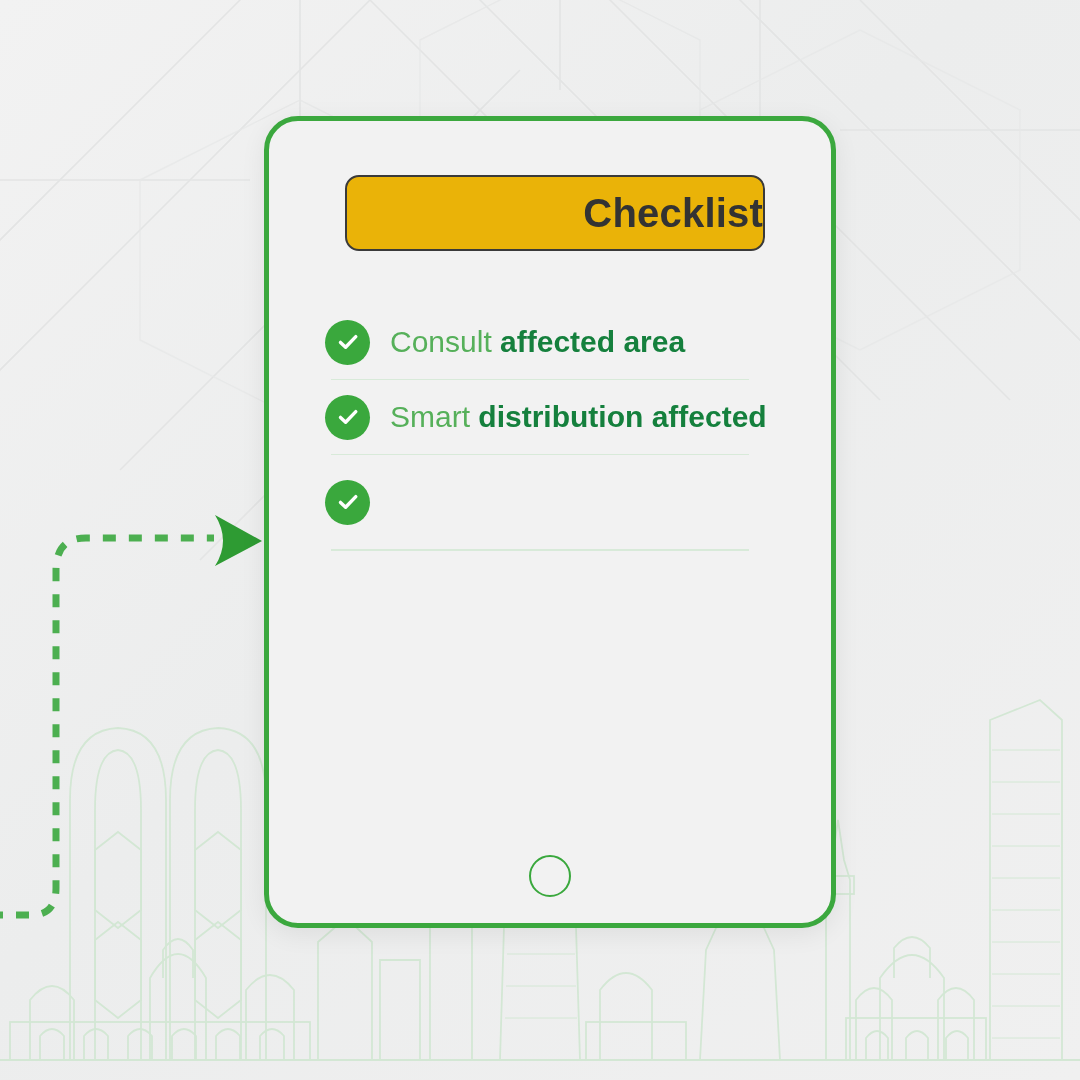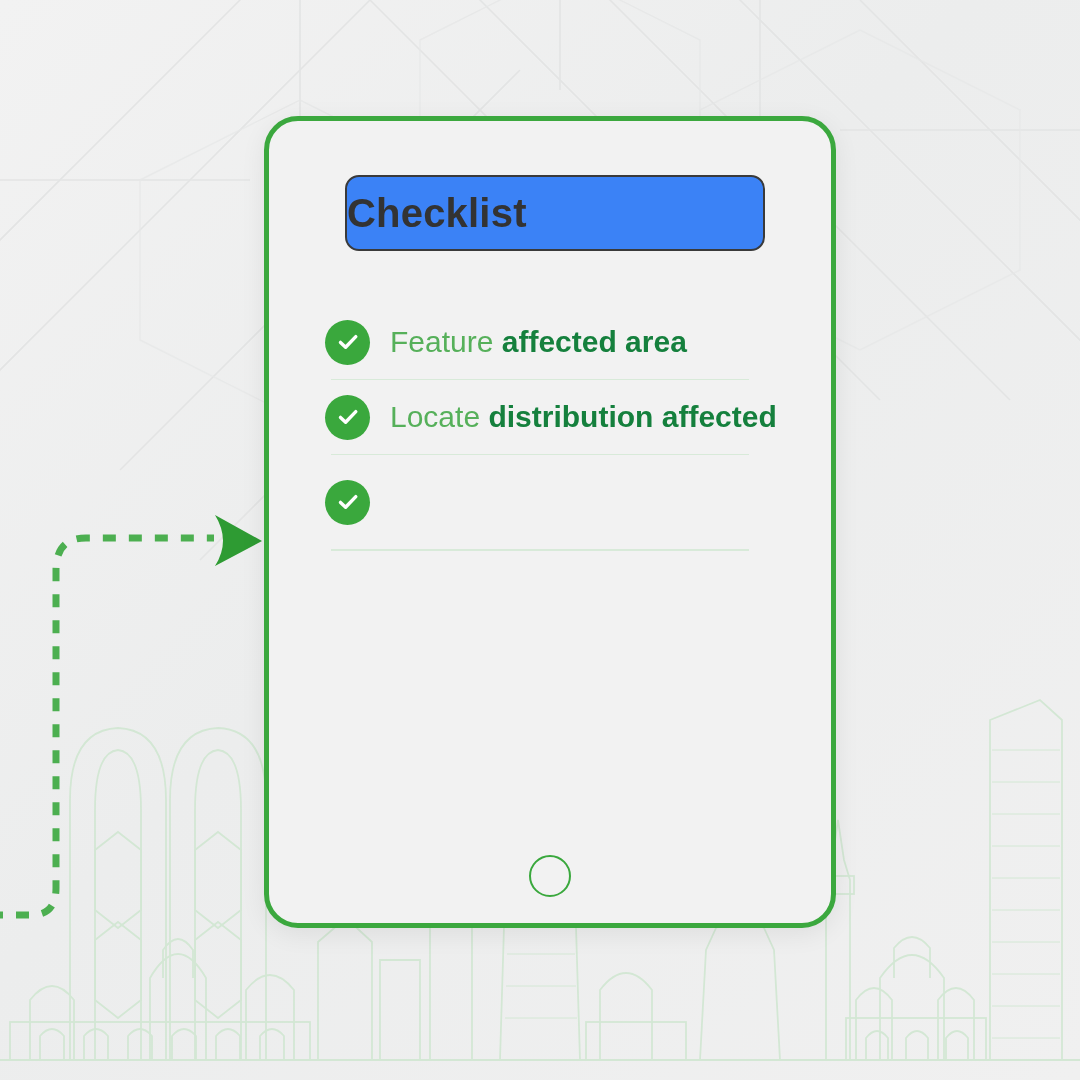--- a/index.html
+++ b/index.html
@@ -65,24 +65,24 @@
 
   .title-box {
     position: absolute;
     left: 76px;
     top: 54px;
     width: 420px;
     height: 76px;
     box-sizing: border-box;
     border: 2.5px solid #3a3a3a;
     border-radius: 14px;
-    background: #3b82f6;
+    background: #eab308;
     display: flex;
     align-items: center;
-    justify-content: flex-start;
+    justify-content: flex-end;
   }
   .title-text {
     font-size: 40px;
     font-weight: bold;
     color: #333333;
     letter-spacing: 0.2px;
   }
 
   
   .checklist {
@@ -258,31 +258,31 @@
     </div>
 
     <div class="checklist">
 
       <div class="check-row">
         <span class="check-icon">
           <svg width="28" height="28" viewBox="0 0 28 28">
             <path d="M6.5 14.4 L11.6 19.2 L21.8 8.6" fill="none" stroke="#ffffff" stroke-width="3.4" stroke-linecap="round" stroke-linejoin="round"></path>
           </svg>
         </span>
-        <span class="check-text"><span>Feature </span><b>affected area</b><span></span></span>
+        <span class="check-text"><span>Consult </span><b>affected area</b><span></span></span>
       </div>
       <div class="divider"></div>
 
       <div class="check-row">
         <span class="check-icon">
           <svg width="28" height="28" viewBox="0 0 28 28">
             <path d="M6.5 14.4 L11.6 19.2 L21.8 8.6" fill="none" stroke="#ffffff" stroke-width="3.4" stroke-linecap="round" stroke-linejoin="round"></path>
           </svg>
         </span>
-        <span class="check-text"><span>Locate </span><b>distribution affected</b><span></span></span>
+        <span class="check-text"><span>Smart </span><b>distribution affected</b><span></span></span>
       </div>
       <div class="divider"></div>
 
       <div class="check-row two-line">
         <span class="check-icon">
           <svg width="28" height="28" viewBox="0 0 28 28">
             <path d="M6.5 14.4 L11.6 19.2 L21.8 8.6" fill="none" stroke="#ffffff" stroke-width="3.4" stroke-linecap="round" stroke-linejoin="round"></path>
           </svg>
         </span>
       </div>

